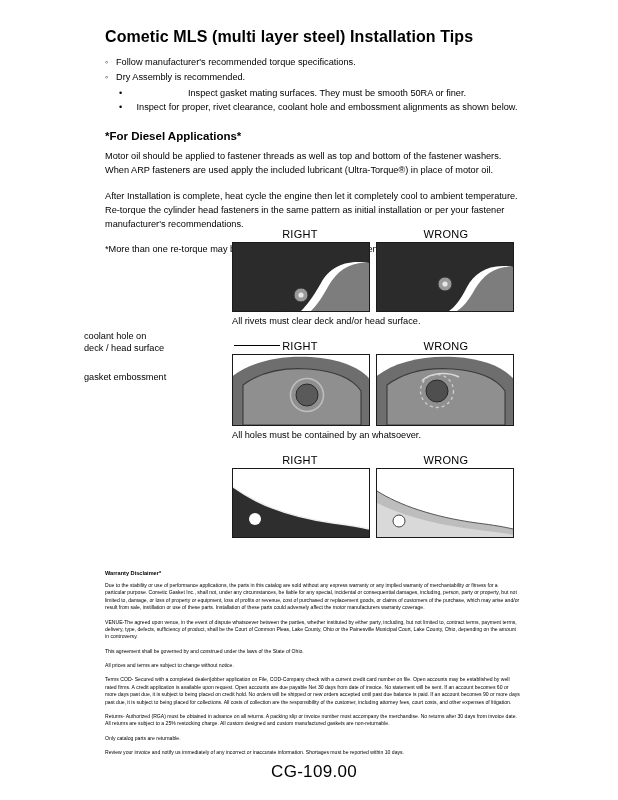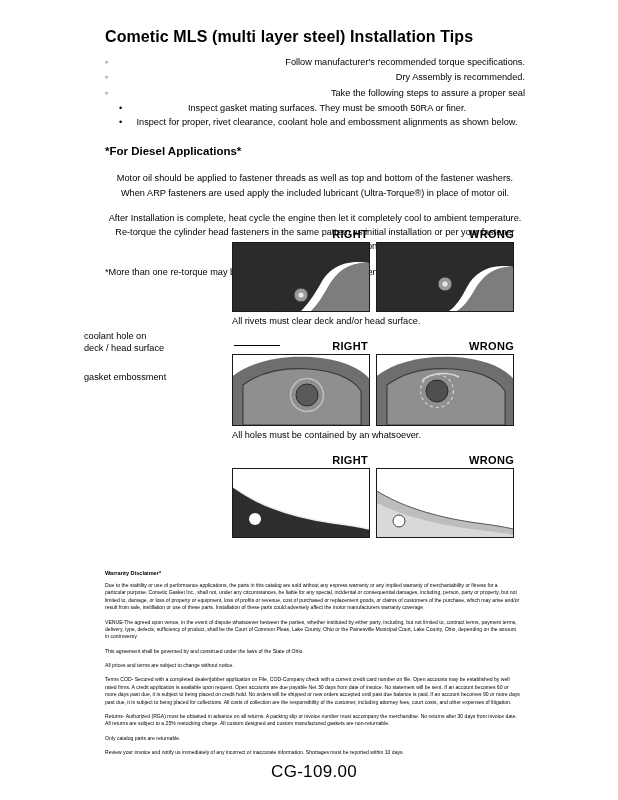--- a/index.html
+++ b/index.html
@@ -37,21 +37,20 @@
     list-style: none;
     margin: 0;
     padding: 0;
   }
   ul.bullets > li {
     font-size: 9.2px;
     line-height: 1.55;
     position: relative;
     padding-left: 11px;
     margin-bottom: 1px;
-    text-align: right;
   }
   ul.bullets > li::before {
     content: "\25E6";
     position: absolute;
     left: 0;
     top: 0;
     font-size: 9.2px;
   }
   ul.subbullets {
     list-style: none;
@@ -68,27 +67,26 @@
   ul.subbullets > li::before {
     content: "\2022";
     position: absolute;
     left: 0;
     top: 0;
     font-size: 9.2px;
   }
   h2.subtitle {
     font-size: 11.5px;
     font-weight: bold;
-    margin: 16px 0 14px 0;
+    margin: 16px 0 7px 0;
   }
   p.para {
     font-size: 9.2px;
     line-height: 1.55;
     margin: 0 0 11px 0;
-    text-align: center;
   }
   p.note {
     font-size: 9.2px;
     line-height: 1.55;
     margin: 0;
   }
 
   
   .figures {
     position: absolute;
@@ -101,23 +99,23 @@
     margin-bottom: 4px;
   }
   .fig-labels {
     display: flex;
     width: 282px;
     justify-content: space-between;
     margin-bottom: 2px;
   }
   .fig-label {
     width: 136px;
-    text-align: right;
+    text-align: center;
     font-size: 11px;
-    font-weight: bold;
+    font-weight: normal;
     letter-spacing: 0.3px;
   }
   .fig-pair {
     display: flex;
     width: 282px;
     justify-content: space-between;
   }
   .fig-box {
     width: 136px;
     height: 68px;
@@ -188,21 +186,20 @@
 <body>
 
 <div class="page">
 
   <div class="content">
     <h1 class="title">Cometic MLS (multi layer steel) Installation Tips</h1>
 
     <ul class="bullets">
       <li>Follow manufacturer's recommended torque specifications.</li>
       <li>Dry Assembly is recommended.</li>
-      <li>Take the following steps to assure a proper seal</li>
     </ul>
     <ul class="subbullets">
       <li>Inspect gasket mating surfaces.  They must be smooth 50RA or finer.</li>
       <li>Inspect for proper, rivet clearance, coolant hole and embossment alignments as shown below.</li>
     </ul>
 
     <h2 class="subtitle">*For Diesel Applications*</h2>
     <p class="para">Motor oil should be applied to fastener threads as well as top and bottom of the fastener washers. When ARP fasteners are used apply the included lubricant (Ultra-Torque®) in place of motor oil.</p>
     <p class="para">After Installation is complete, heat cycle the engine then let it completely cool to ambient temperature. Re-torque the cylinder head fasteners in the same pattern as initial installation or per your fastener manufacturer's recommendations.</p>
     <p class="note">*More than one re-torque may be required to achieve proper fastener stretch*</p>

